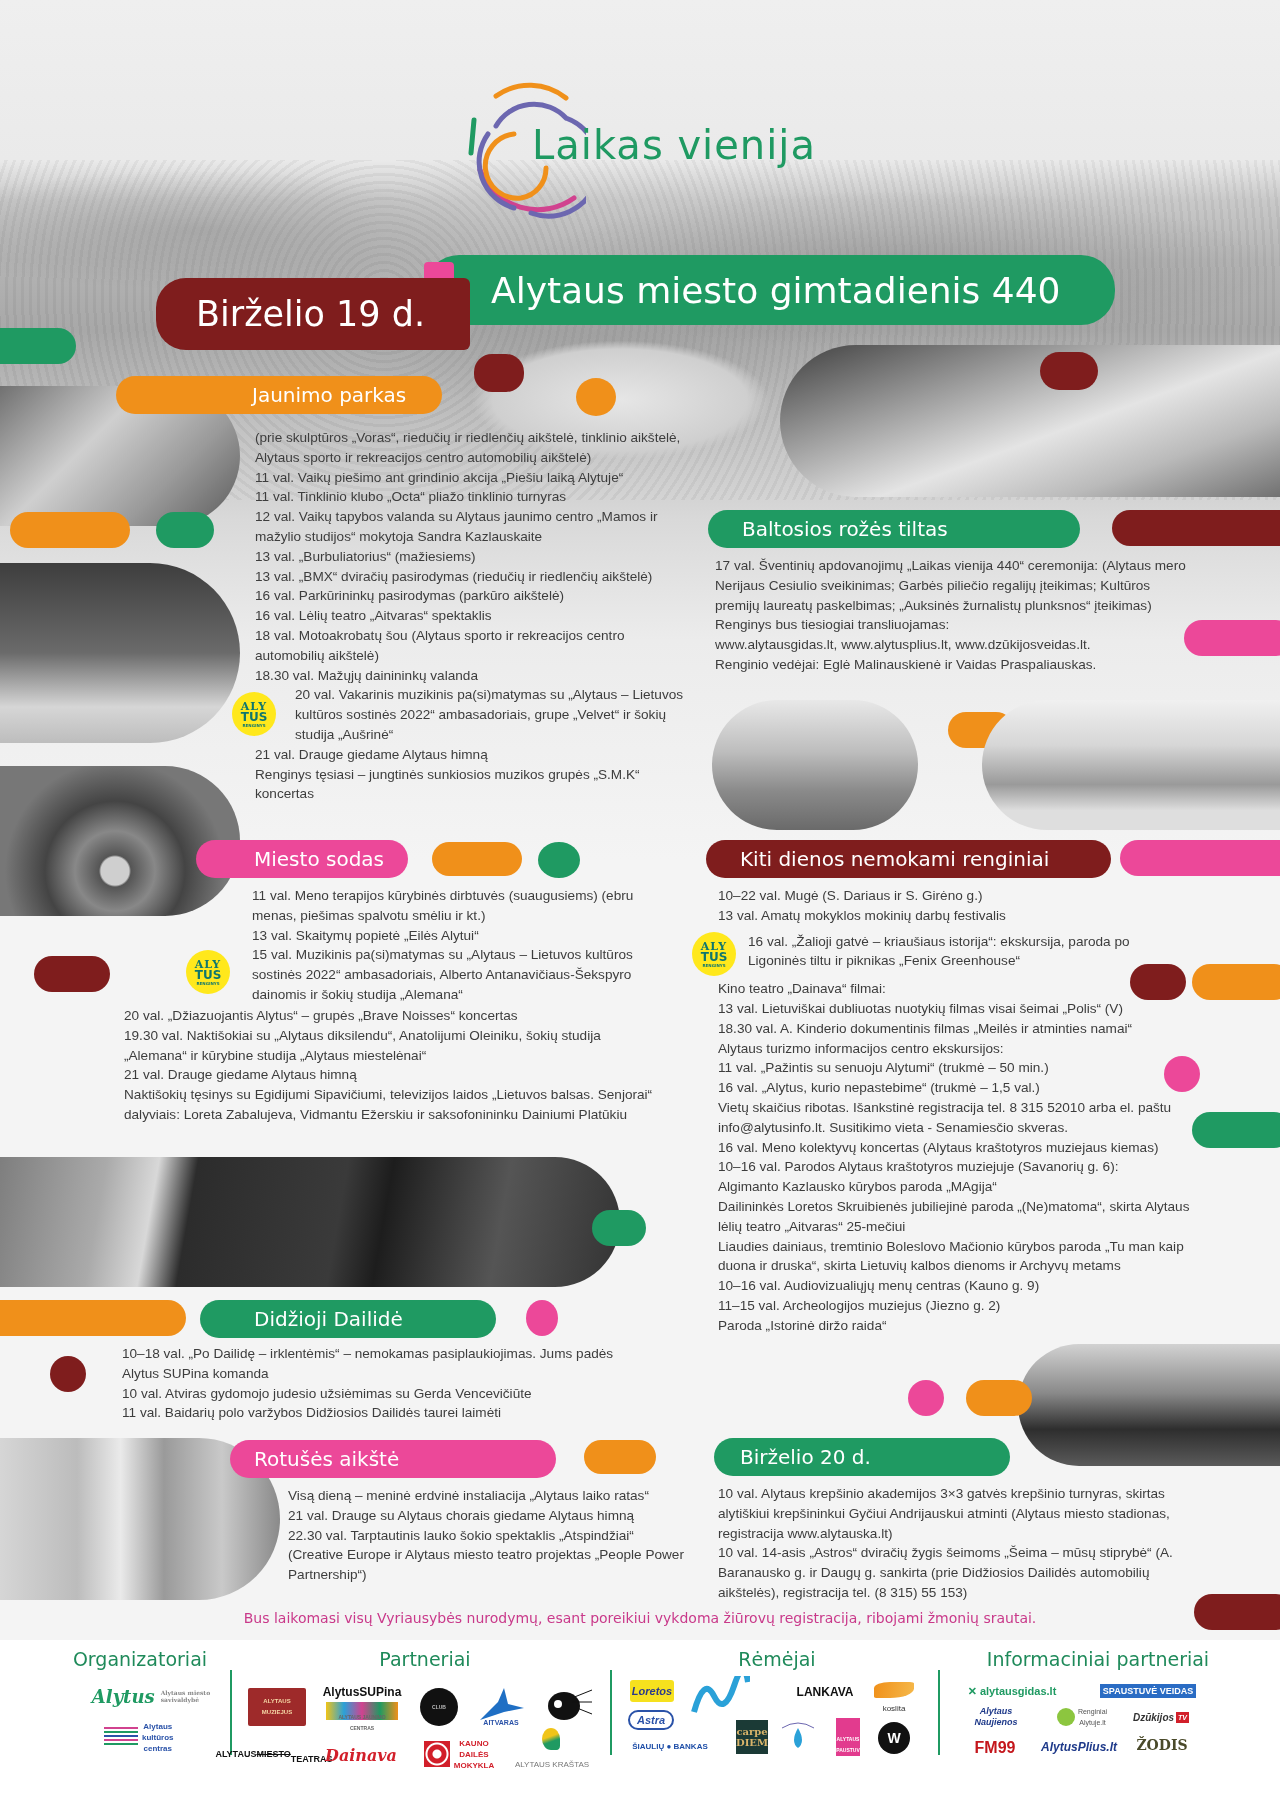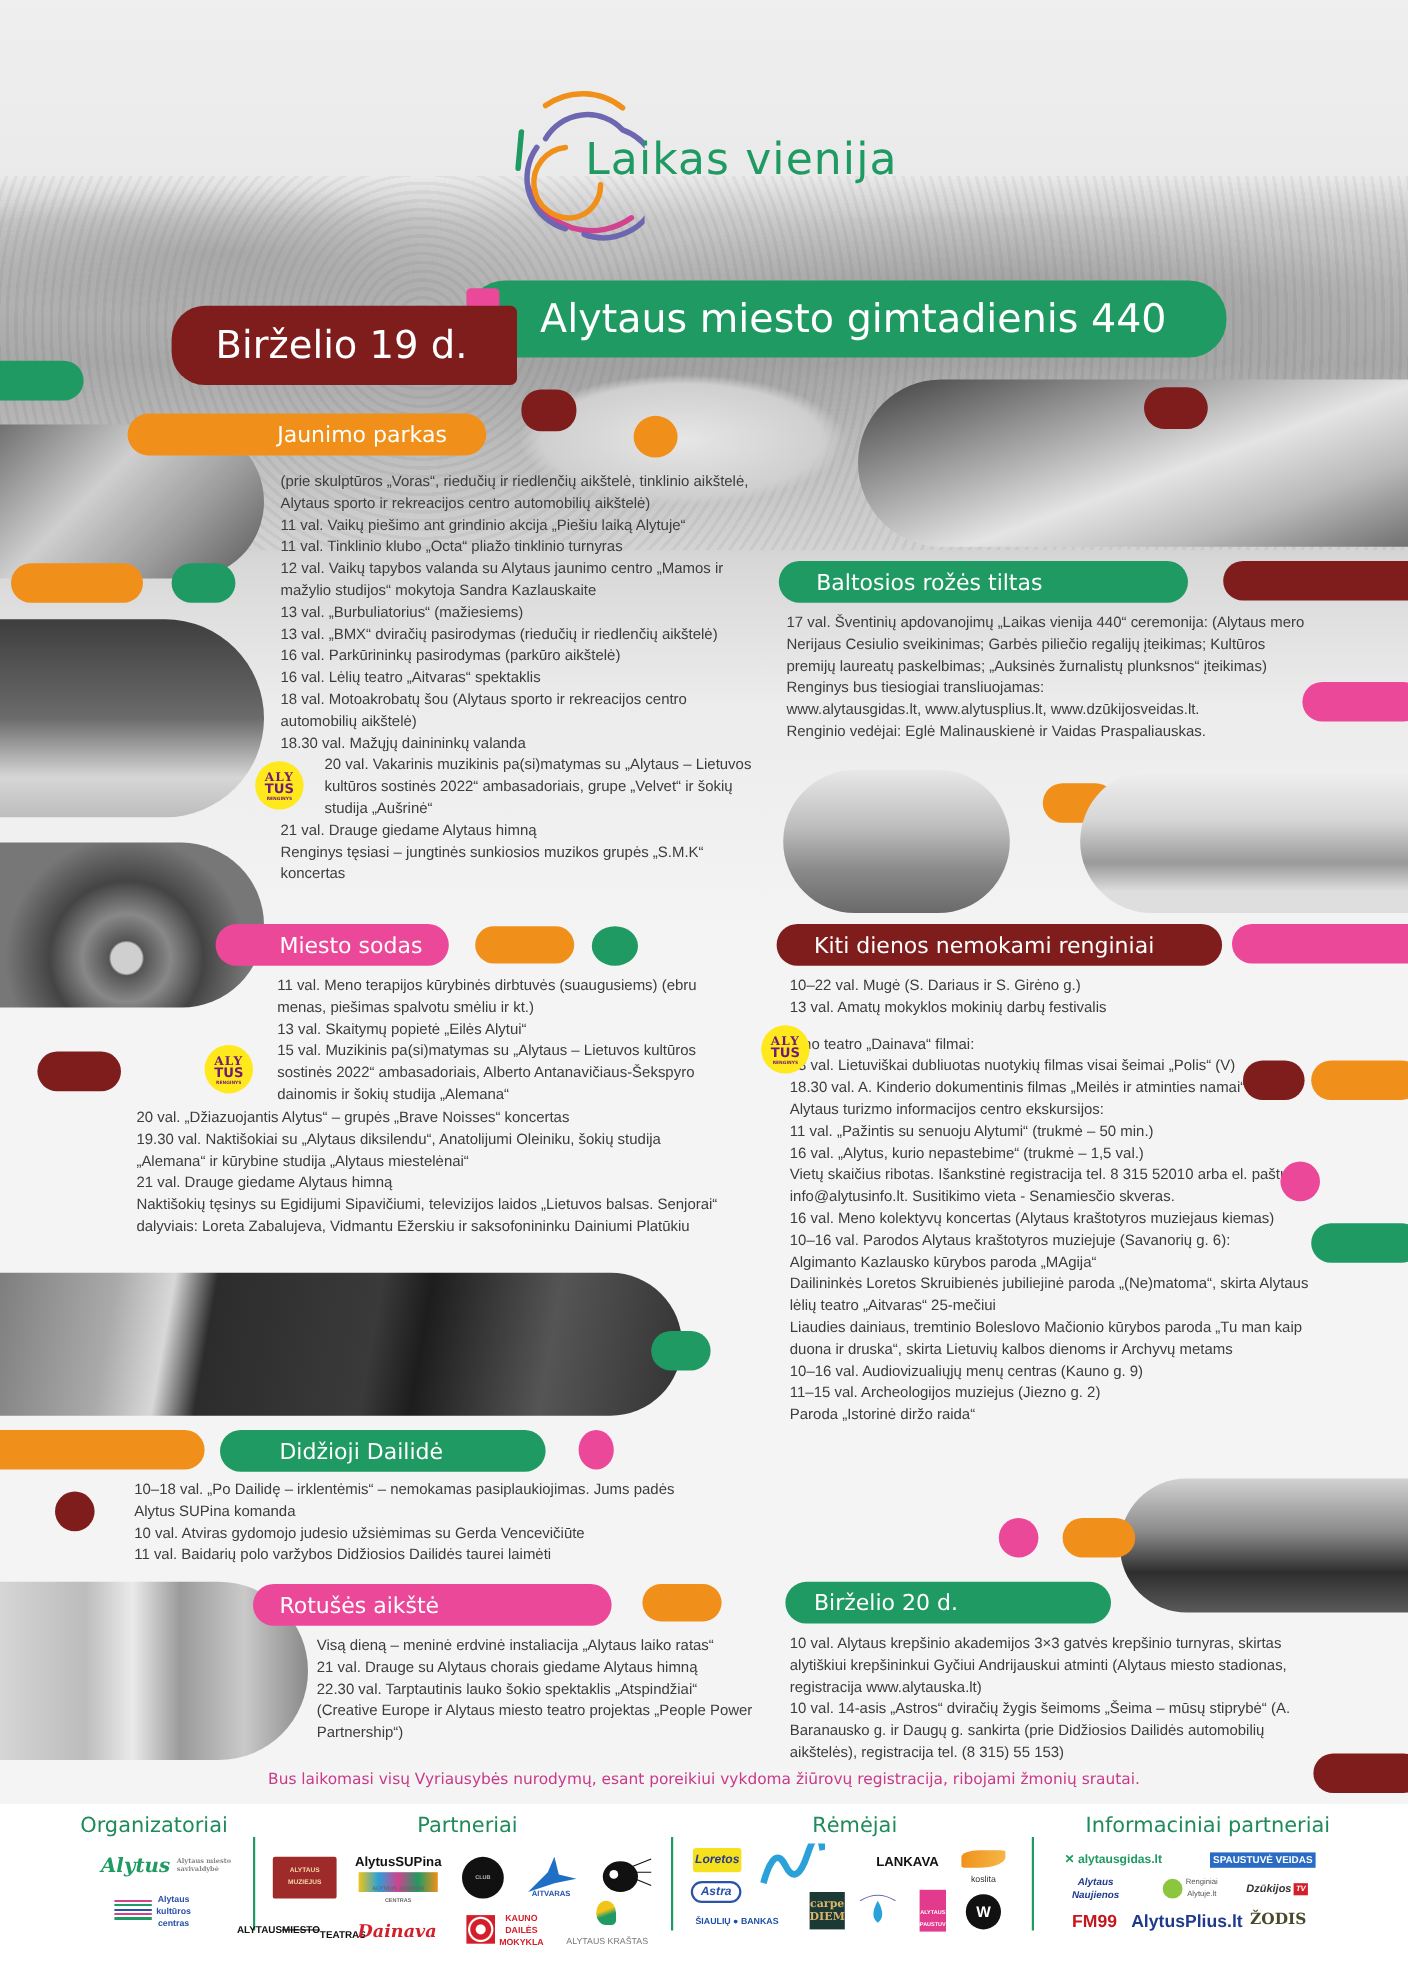--- a/index.html
+++ b/index.html
@@ -50,21 +50,21 @@
   }
   .text-block p { white-space: normal; }
   .photo {
     position: absolute; overflow: hidden;
     filter: grayscale(1);
   }
   .alytus-badge {
     position: absolute; width: 44px; height: 44px; border-radius: 50%;
     background: #ffe81c; display: flex; flex-direction: column;
     align-items: center; justify-content: center; font-family: "DejaVu Serif", serif;
-    font-weight: bold; color: #701a75; line-height: 11px;
+    font-weight: bold; color: #0f766e; line-height: 11px;
   }
   .alytus-badge .l1 { font-size: 11px; letter-spacing: 1px; }
   .alytus-badge .l2 { font-size: 12px; font-family: "DejaVu Sans", sans-serif; }
   .alytus-badge .l3 { font-size: 4px; line-height: 5px; font-family: "DejaVu Sans", sans-serif; }
   .notice {
     position: absolute; left: 0; width: 1280px; top: 1610px; text-align: center;
     color: #c9398a; font-family: "DejaVu Sans", sans-serif; font-size: 14px;
   }
   .footer {
     position: absolute; left: 0; top: 1640px; width: 1280px; height: 159px; background: #ffffff;
@@ -184,20 +184,21 @@
 </div>
 
 <div class="sec-head c-pink" style="left:706px; top:840px; width:405px; padding-left:34px;">
   <span>Kiti dienos nemokami renginiai</span>
 </div>
 <div class="pill c-purple" style="left:1120px; top:840px; width:180px; height:36px;"></div>
 <div class="text-block" style="left:718px; top:886px; width:480px;">
   <p>10–22 val. Mugė (S. Dariaus ir S. Girėno g.)</p>
   <p>13 val. Amatų mokyklos mokinių darbų festivalis</p>
   <div style="height:6px;"></div>
+  <p style="padding-left:30px; width:420px;">16 val. „Žalioji gatvė – kriaušiaus istorija“: ekskursija, paroda po Ligoninės tiltu ir piknikas „Fenix Greenhouse“</p>
   <div style="height:8px;"></div>
   <p>Kino teatro „Dainava“ filmai:</p>
   <p>13 val. Lietuviškai dubliuotas nuotykių filmas visai šeimai „Polis“ (V)</p>
   <p>18.30 val. A. Kinderio dokumentinis filmas „Meilės ir atminties namai“</p>
   <p>Alytaus turizmo informacijos centro ekskursijos:</p>
   <p>11 val. „Pažintis su senuoju Alytumi“ (trukmė – 50 min.)</p>
   <p>16 val. „Alytus, kurio nepastebime“ (trukmė – 1,5 val.)</p>
   <p>Vietų skaičius ribotas. Išankstinė registracija tel. 8 315 52010 arba el. paštu info@alytusinfo.lt. Susitikimo vieta - Senamiesčio skveras.</p>
   <p>16 val. Meno kolektyvų koncertas (Alytaus kraštotyros muziejaus kiemas)</p>
   <p>10–16 val. Parodos Alytaus kraštotyros muziejuje (Savanorių g. 6):</p>
@@ -322,15 +323,15 @@
   <div class="fcol" style="left:948px; width:300px;">
     <h3>Informaciniai partneriai</h3>
   </div>
   <div class="logo" style="left:960px; top:40px; width:104px; height:22px; color:#1f9a62; font-size:11px;">✕ alytausgidas.lt</div>
   <div class="logo" style="left:1100px; top:44px; width:96px; height:14px; background:#2a6cc4; color:#fff; font-size:9px;">SPAUSTUVĖ VEIDAS</div>
   <div class="logo" style="left:960px; top:66px; width:72px; height:22px; color:#1f3a8a; font-style:italic; font-size:9px;">Alytaus<br>Naujienos</div>
   <div class="logo" style="left:1050px; top:64px; width:64px; height:26px; color:#555; font-size:7px; font-weight:normal;">
     <span style="display:inline-block; width:18px; height:18px; border-radius:50%; background:#8cc63f; margin-right:3px;"></span>Renginiai<br>Alytuje.lt</div>
   <div class="logo" style="left:1124px; top:68px; width:74px; height:18px; color:#333; font-style:italic; font-size:10px;">Dzūkijos<span style="background:#d21f2a; color:#fff; font-size:7px; margin-left:2px; padding:0 2px;">TV</span></div>
   <div class="logo" style="left:962px; top:96px; width:66px; height:22px; color:#c4161c; font-size:16px;">FM99</div>
-  <div class="logo" style="left:1048px; top:96px; width:62px; height:22px; color:#1f3a8a; font-size:16px; ">AlytusPlius.lt</div>
+  <div class="logo" style="left:1048px; top:96px; width:62px; height:22px; color:#1f3a8a; font-size:12px; font-style:italic;">AlytusPlius.lt</div>
   <div class="logo" style="left:1136px; top:92px; width:52px; height:26px; color:#4a4a2a; font-family:'DejaVu Serif',serif; font-size:14px;">ŽODIS</div>
 </div>
 
 </body></html>

